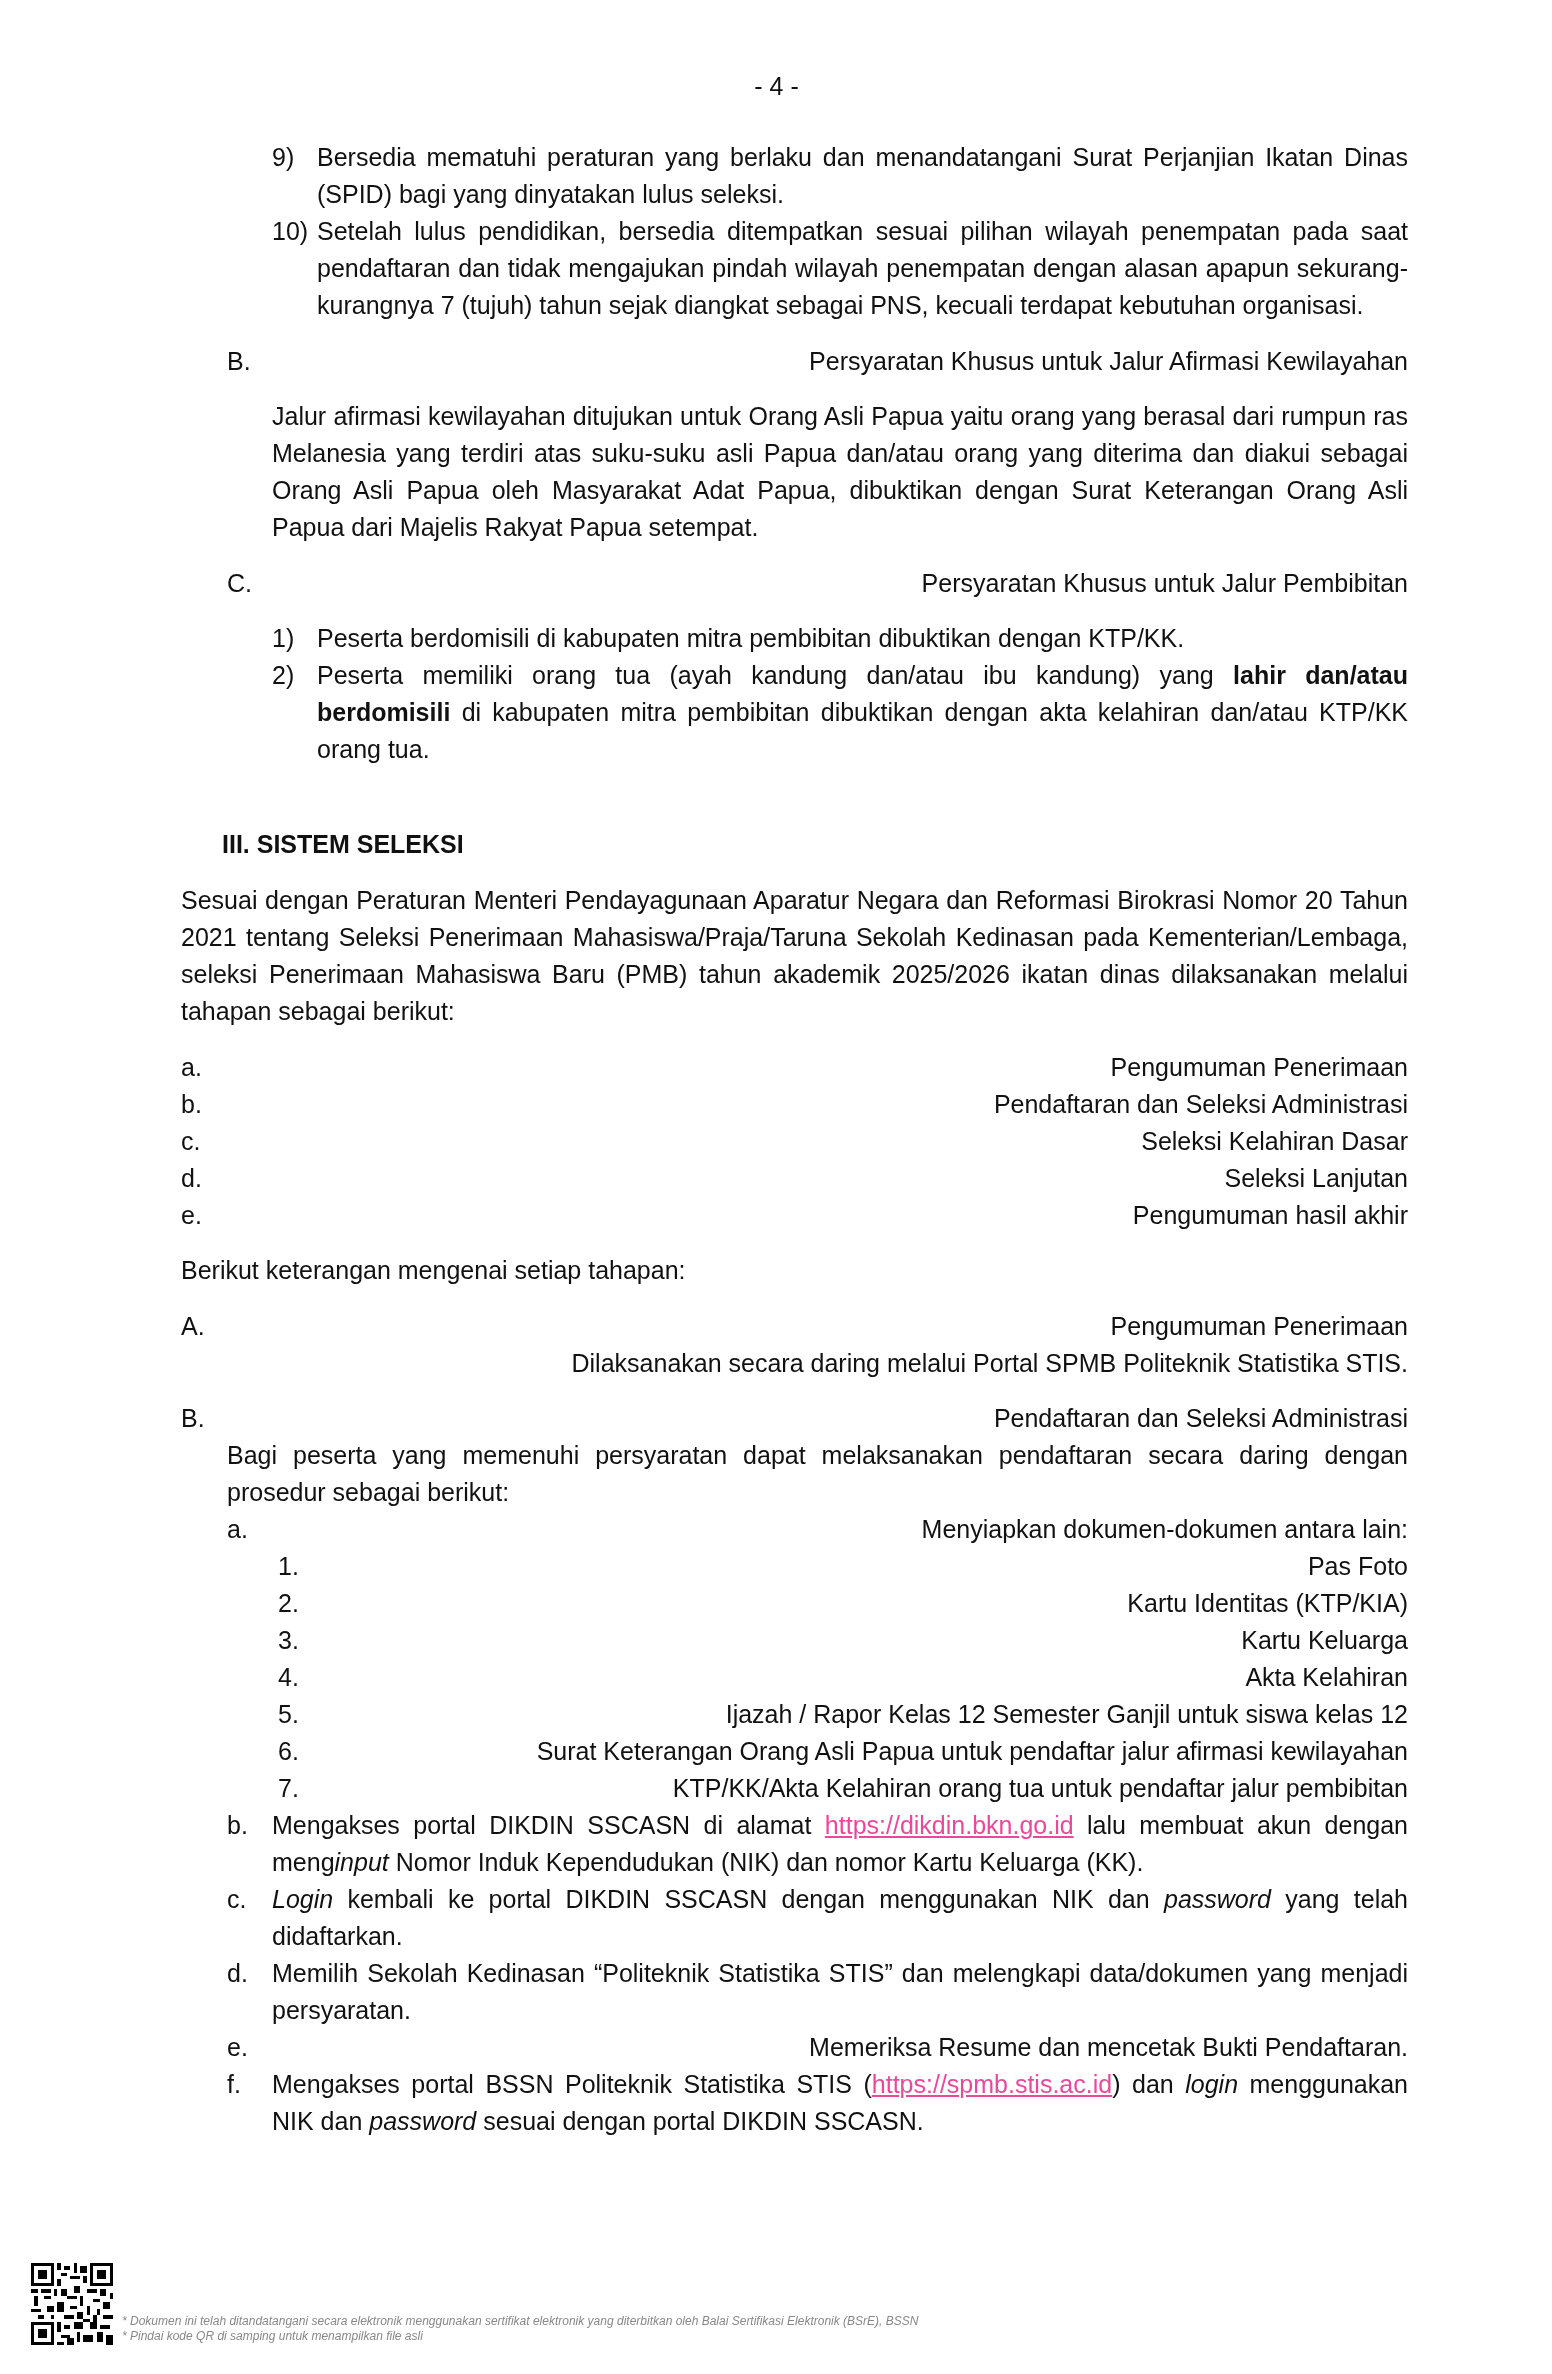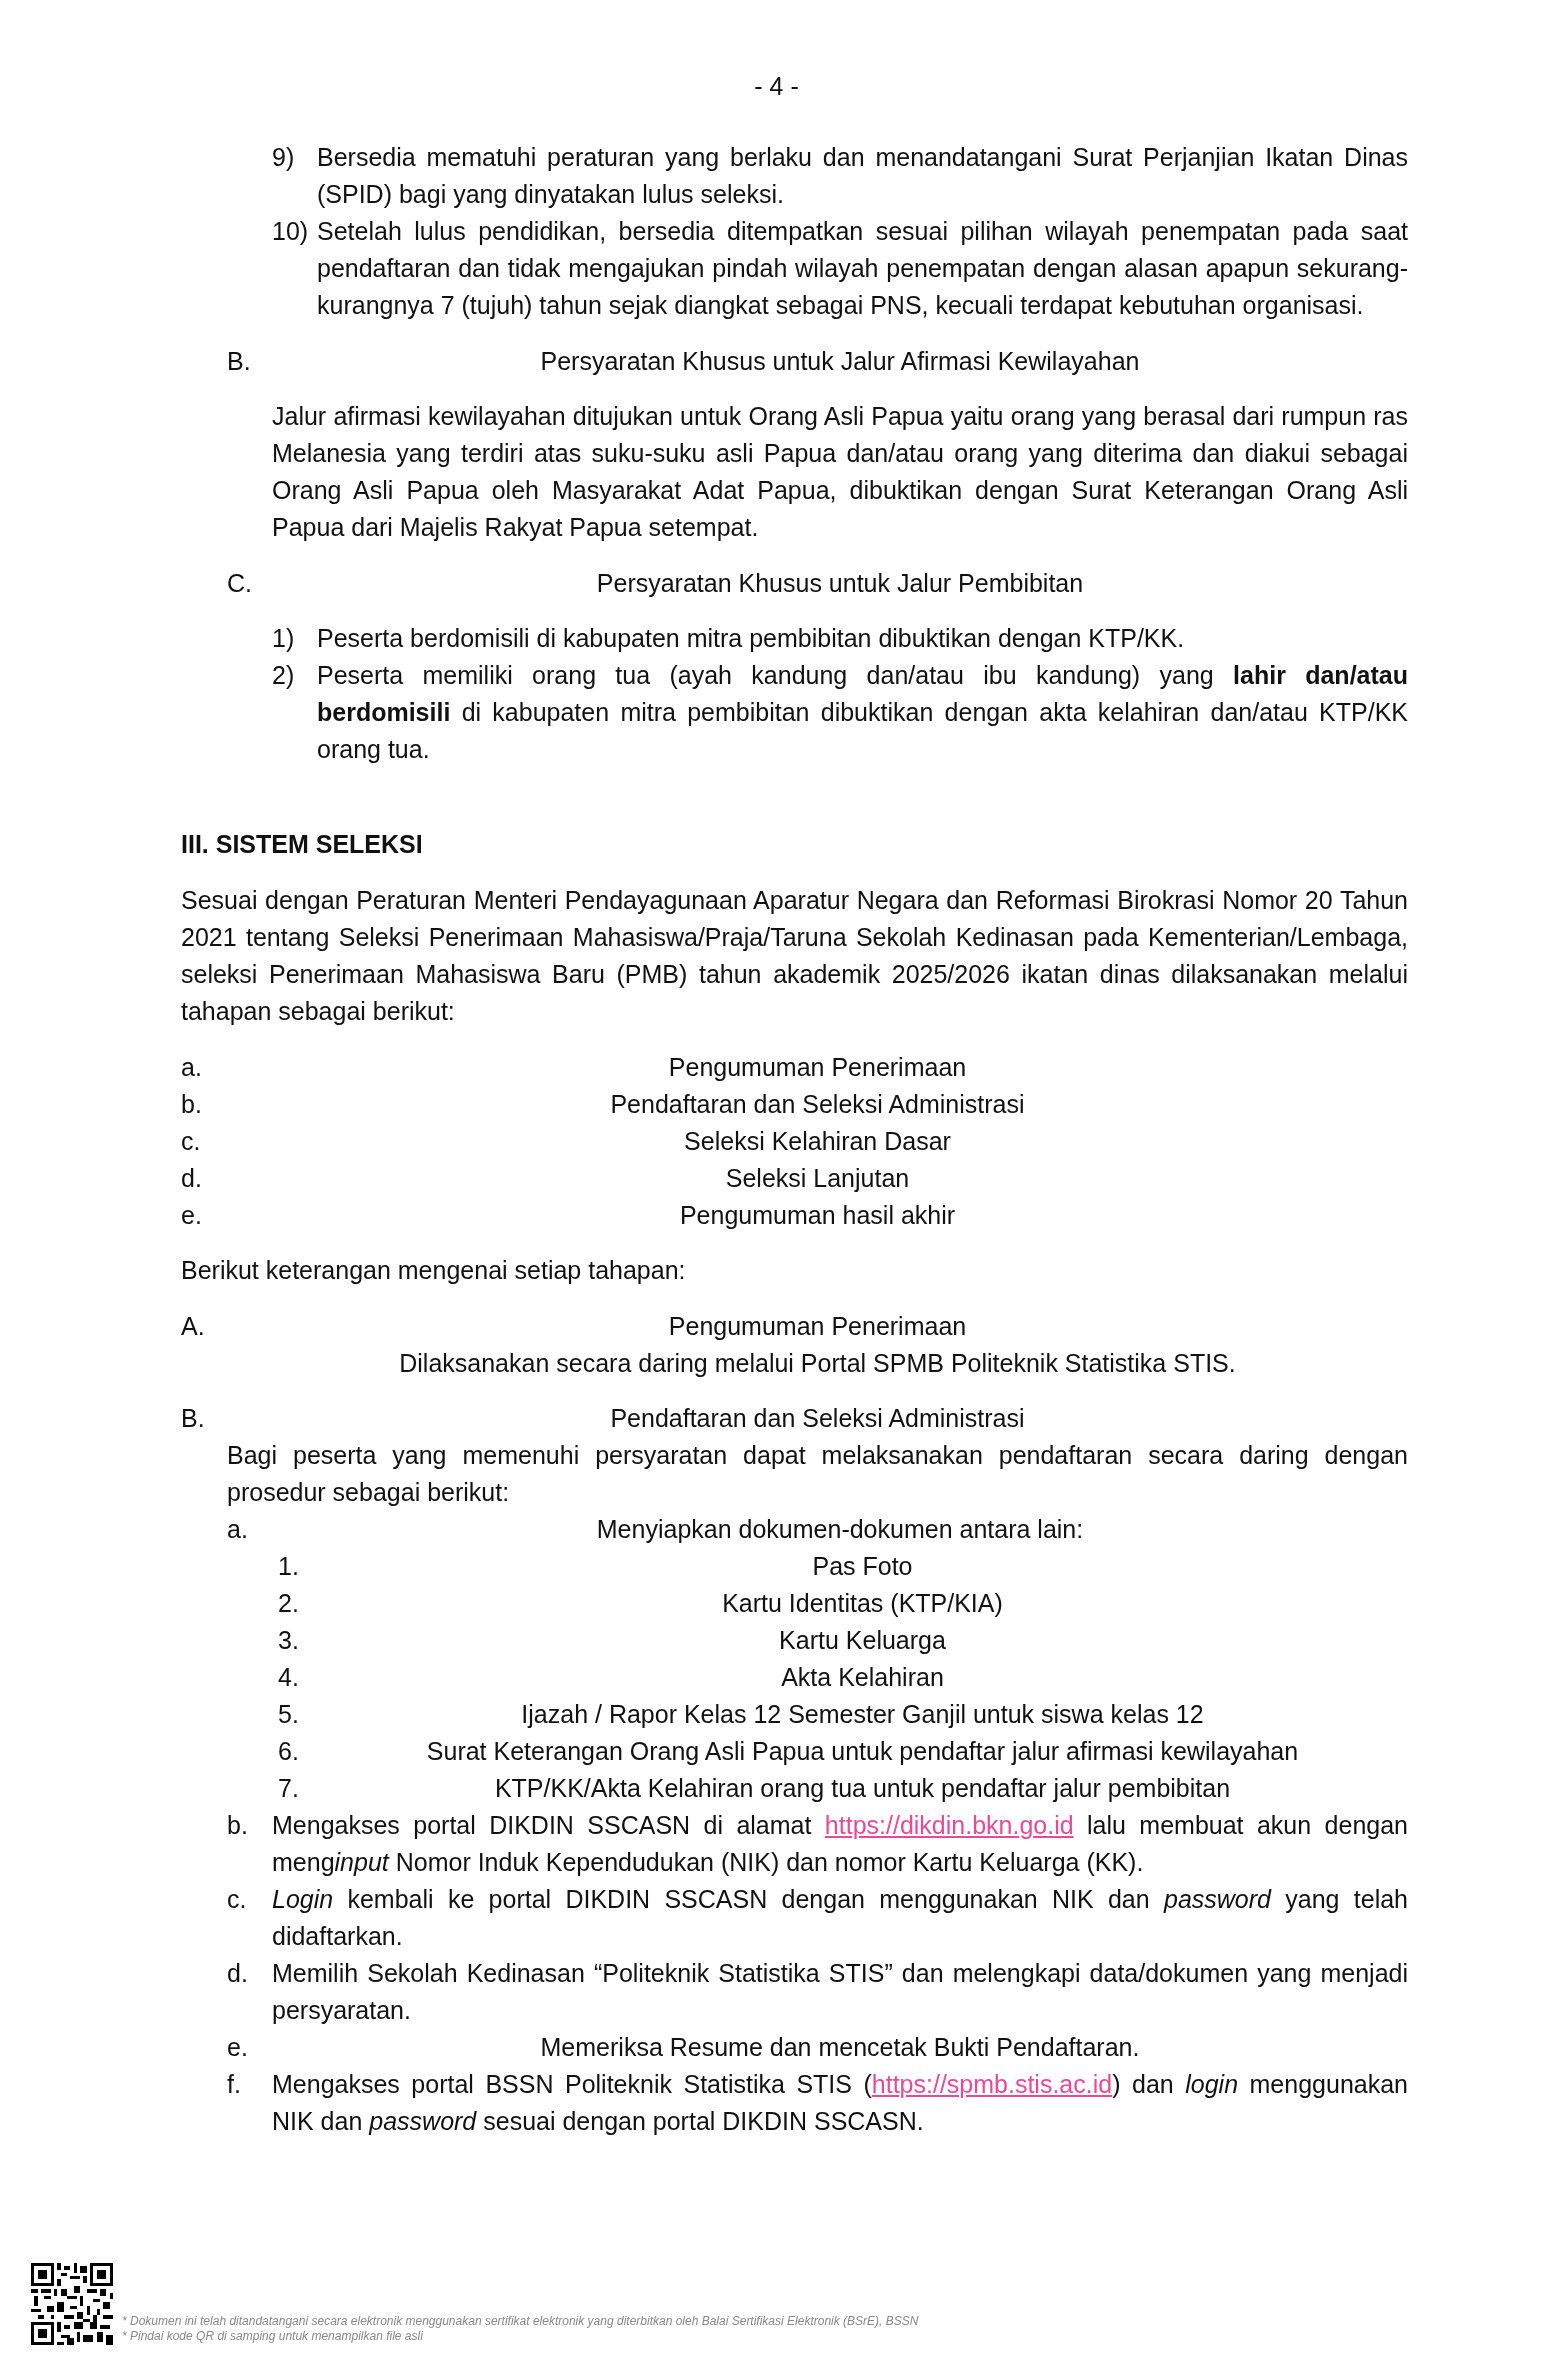--- a/index.html
+++ b/index.html
@@ -37,21 +37,21 @@
   }
   .num {
     position: absolute;
     left: 0;
     top: 0;
   }
   .txt {
     display: block;
     text-align: justify;
   }
-  .txt.nojust { text-align: center; }
+  .txt.nojust { text-align: right; }
 
   
   .lv-num-1 { padding-left: 136px; }
   .lv-num-1 > .num { left: 91px; }
 
   
   .lv-sec { padding-left: 91px; }
   .lv-sec > .num { left: 46px; }
 
   
@@ -71,20 +71,21 @@
   
   .lv-step { padding-left: 91px; }
   .lv-step > .num { left: 46px; }
 
   
   .lv-doc { padding-left: 136px; }
   .lv-doc > .num { left: 97px; }
 
   .heading {
     font-weight: bold;
+    margin-left: 41px;
   }
   .bold { font-weight: bold; }
   .ital { font-style: italic; }
   .link {
     color: #ec4899;
     text-decoration: underline;
   }
 
   .gap-s { height: 18.6px; }
   .gap-l { height: 58px; }

